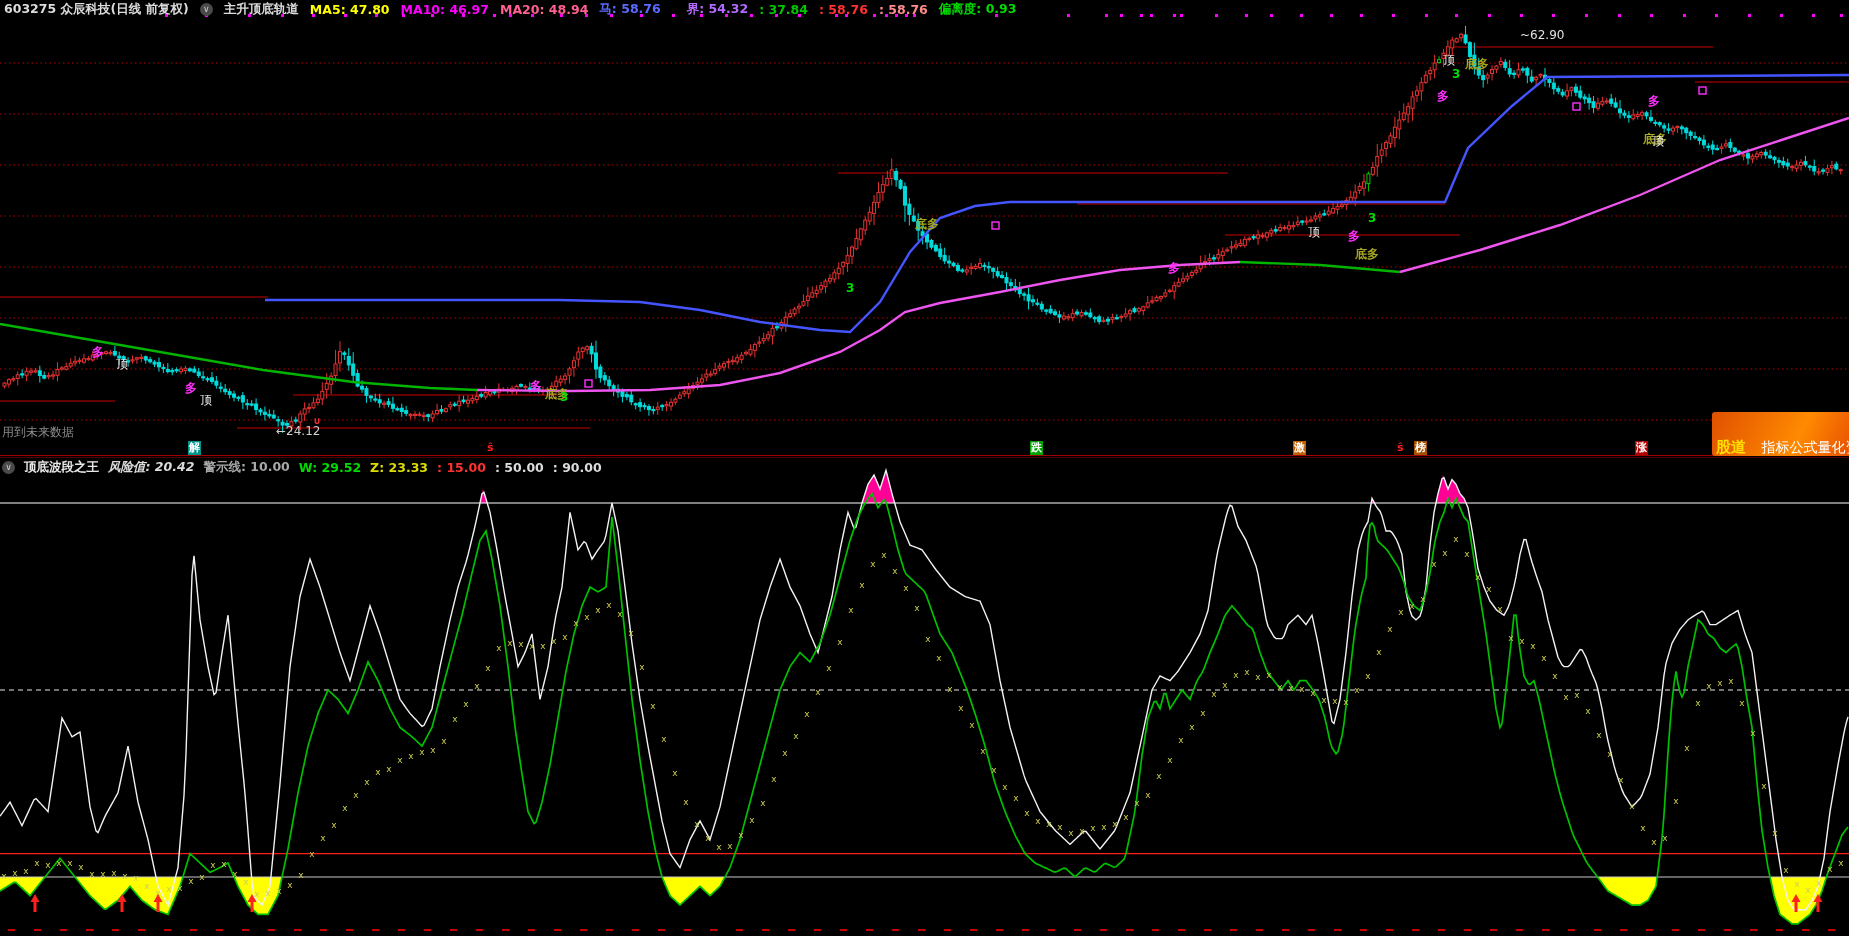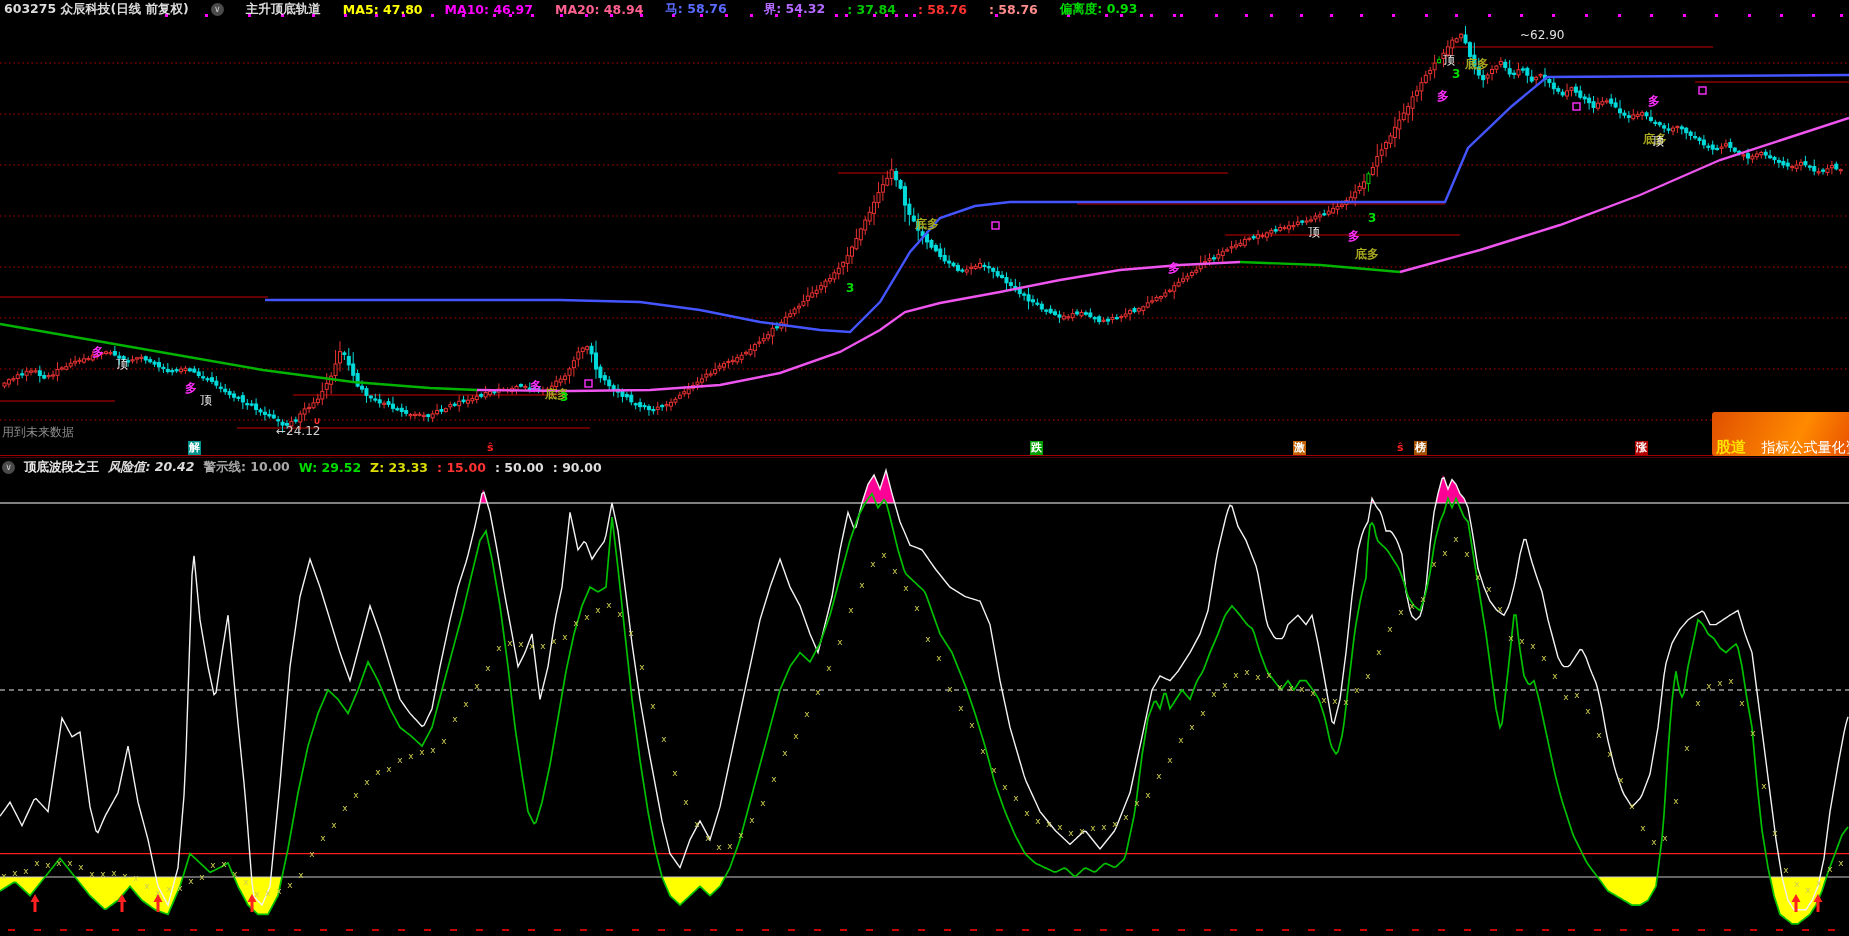--- a/index.html
+++ b/index.html
@@ -1,20 +1,20 @@
 <!DOCTYPE html>
 <html><head>
 <meta charset="utf-8">
 <title>603275 众辰科技</title>
 <style>
   html,body{margin:0;padding:0;background:#000;}
   #app{position:relative;width:1849px;height:936px;background:#000;overflow:hidden;
        font-family:"DejaVu Sans","Liberation Sans",sans-serif;}
   .row{position:absolute;display:flex;align-items:center;white-space:nowrap;}
-  #title-row{left:4px;top:1px;height:17px;gap:22px;font-size:12.5px;font-weight:bold;z-index:30;justify-content:space-between;}
+  #title-row{left:4px;top:1px;height:17px;gap:11px;font-size:12.5px;font-weight:bold;z-index:30;justify-content:space-between;}
   #ind-header{left:2px;top:459px;height:16px;gap:9px;font-size:12.5px;font-weight:bold;z-index:30;}
   .circle-icon{display:inline-flex;width:13px;height:13px;border-radius:50%;background:#4a4a4a;
        color:#cfcfcf;font-size:9px;line-height:13px;justify-content:center;align-items:center;font-weight:normal;}
   svg{position:absolute;left:0;}
   .badge{position:absolute;top:441px;height:14px;line-height:14px;font-size:11px;font-weight:bold;
        padding:0 1px;z-index:20;}
   .anno{position:absolute;z-index:21;font-size:12px;}
   #watermark{position:absolute;left:1712px;top:412px;width:159px;height:44px;z-index:40;
        background:linear-gradient(115deg,#e05000 0%,#ff8a00 55%,#e03c00 100%);
        border-radius:3px;padding:2px 4px;box-sizing:border-box;overflow:hidden;}

